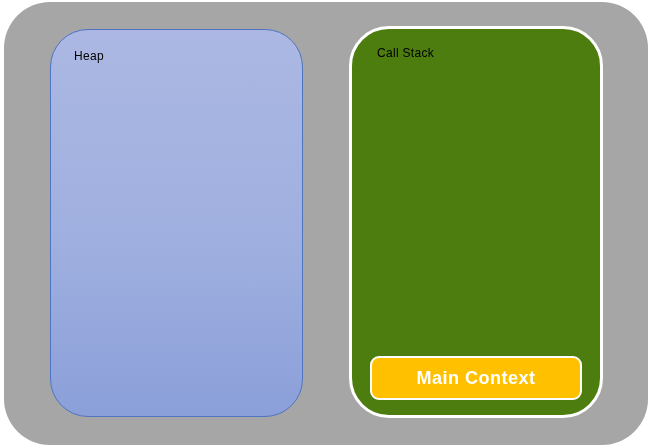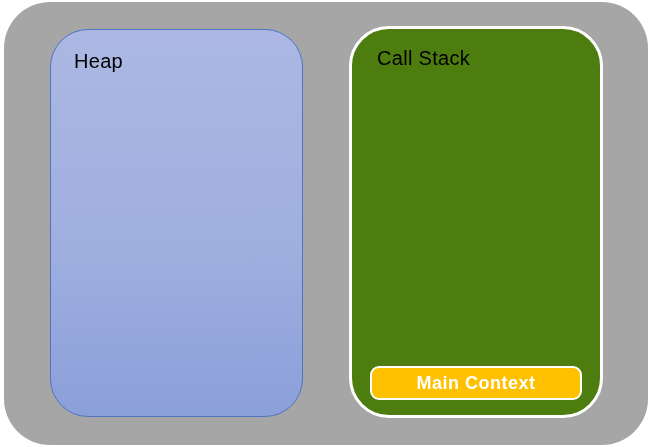--- a/index.html
+++ b/index.html
@@ -44,36 +44,36 @@
     top: 24px;
     width: 254px;
     height: 392px;
     box-sizing: border-box;
     background: #4d7c0f;
     border: 3px solid #ffffff;
     border-radius: 40px;
   }
   .box-label {
     padding: 19px 0 0 23px;
-    font-size: 20px;
+    font-size: 12px;
     line-height: 1.2;
     color: #000000;
     letter-spacing: 0.3px;
     white-space: nowrap;
   }
   .callstack .box-label {
     padding: 17px 0 0 25px;
   }
   
   .main-context {
     position: absolute;
     left: 18px;
     right: 18px;
     bottom: 15px;
-    height: 34px;
+    height: 44px;
     box-sizing: border-box;
     background: #ffc000;
     border: 2.5px solid #ffffff;
     border-radius: 9px;
     display: flex;
     align-items: center;
     justify-content: center;
   }
   .main-context span {
     color: #ffffff;

